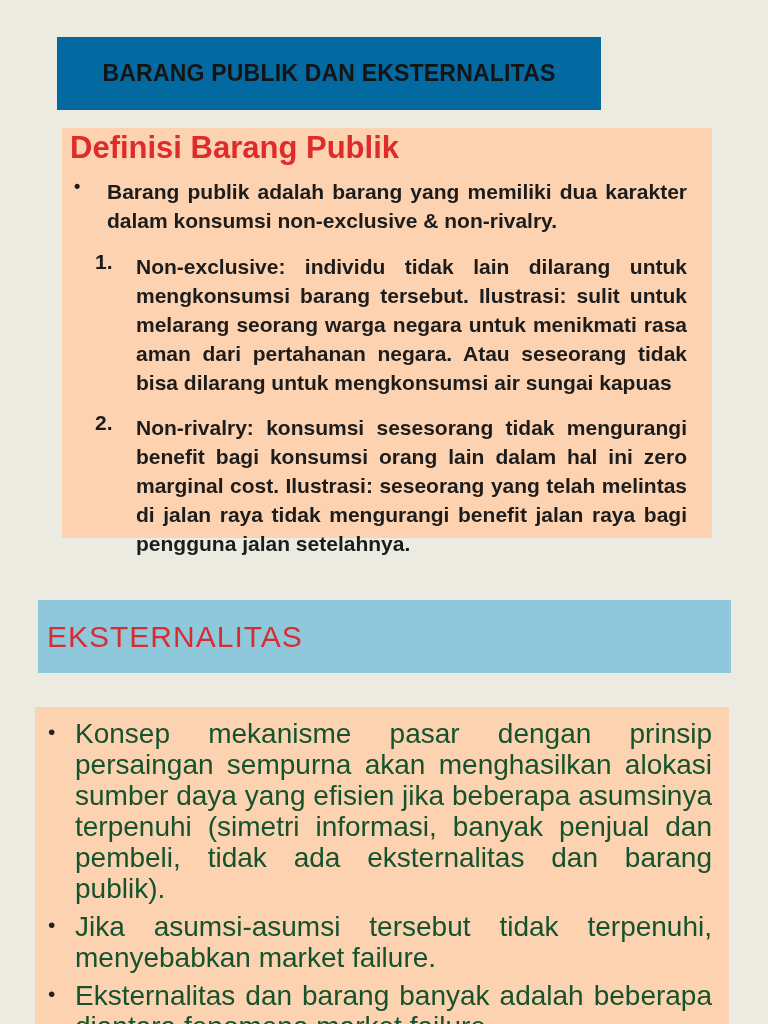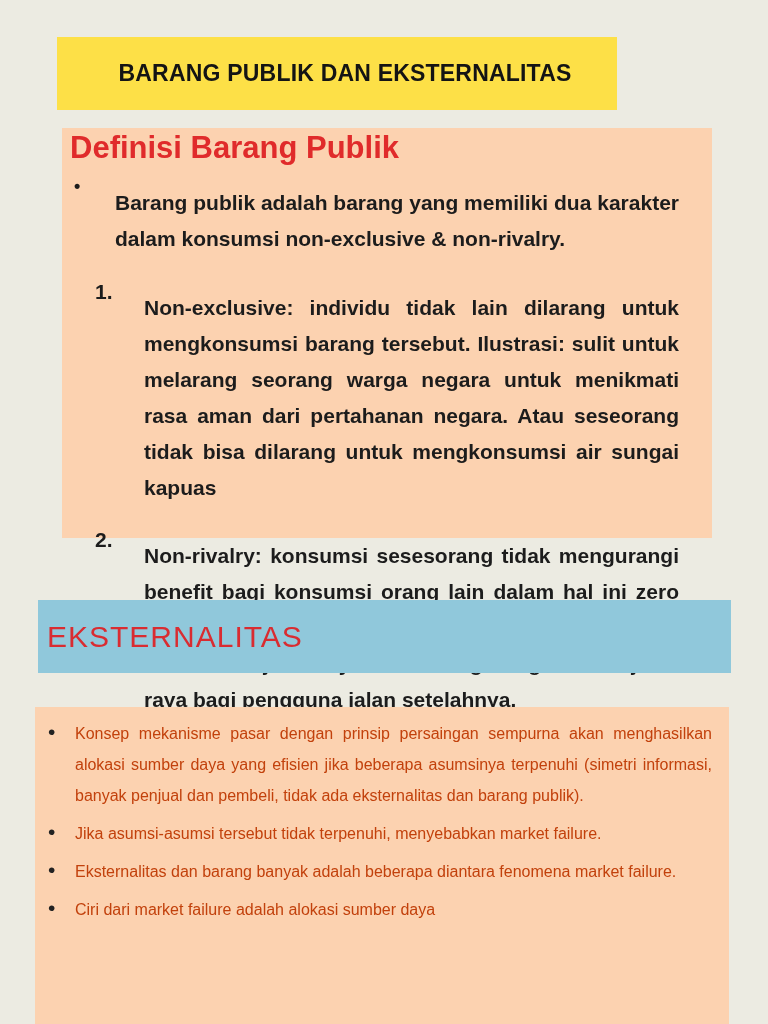--- a/index.html
+++ b/index.html
@@ -8,45 +8,45 @@
     position:relative;
     background:#ECEBE2;
     overflow:hidden;
     font-family:"Liberation Sans", sans-serif;
   }
 
   
   .s1-titlebar {
     position:absolute; left:57px; top:37px;
     width:544px; height:73px;
-    background:#fde047;
-    display:flex; align-items:center; justify-content:center;padding-left:16px;
+    background:#0369a1;
+    display:flex; align-items:center; justify-content:center;
   }
   .s1-titlebar span {
     font-size:23px; font-weight:bold; color:#141414; letter-spacing:.2px;
   }
 
   
   .s1-box {
     position:absolute; left:62px; top:128px;
     width:650px; height:410px;
     background:#FCD2B0;
     box-sizing:border-box;
     padding:2px 21px 0 8px;
   }
   .s1-heading {
     margin:0 0 7px 0;
     font-size:31px; font-weight:bold; color:#E02B2B;
   }
 
   .row { display:flex; }
   .s1-box .row p {
-    margin:12px; flex:1;
+    margin:4px; flex:1;
     text-align:justify;
-    font-size:21px; line-height:36px;
+    font-size:21px; line-height:29px;
     font-weight:bold; color:#1C1C1C;
   }
   .lvl1 { margin-bottom:9px; padding-left:4px; }
   .lvl1 .marker {
     flex:none; width:29px;
     font-size:18px; font-weight:bold; color:#1C1C1C; padding-top:3px;
   }
   .lvl2 { margin-bottom:8px; padding-left:25px; }
   .lvl2 .marker {
     flex:none; width:37px;
@@ -74,22 +74,22 @@
     padding:11px 17px 0 13px;
   }
   .s2-box .row { margin-bottom:7px; }
   .s2-box .marker {
     flex:none; width:27px;
     font-size:21px; color:#222222; padding-top:2px;
   }
   .s2-box .row p {
     margin:0; flex:1;
     text-align:justify;
-    font-size:16px; line-height:31px;
-    font-weight:normal; color:#c2410c;
+    font-size:28px; line-height:31px;
+    font-weight:normal; color:#14532d;
   }
 </style>
 </head>
 <body>
 
 <div class="s1-titlebar">
   <span>BARANG PUBLIK DAN EKSTERNALITAS</span>
 </div>
 
 <div class="s1-box">

